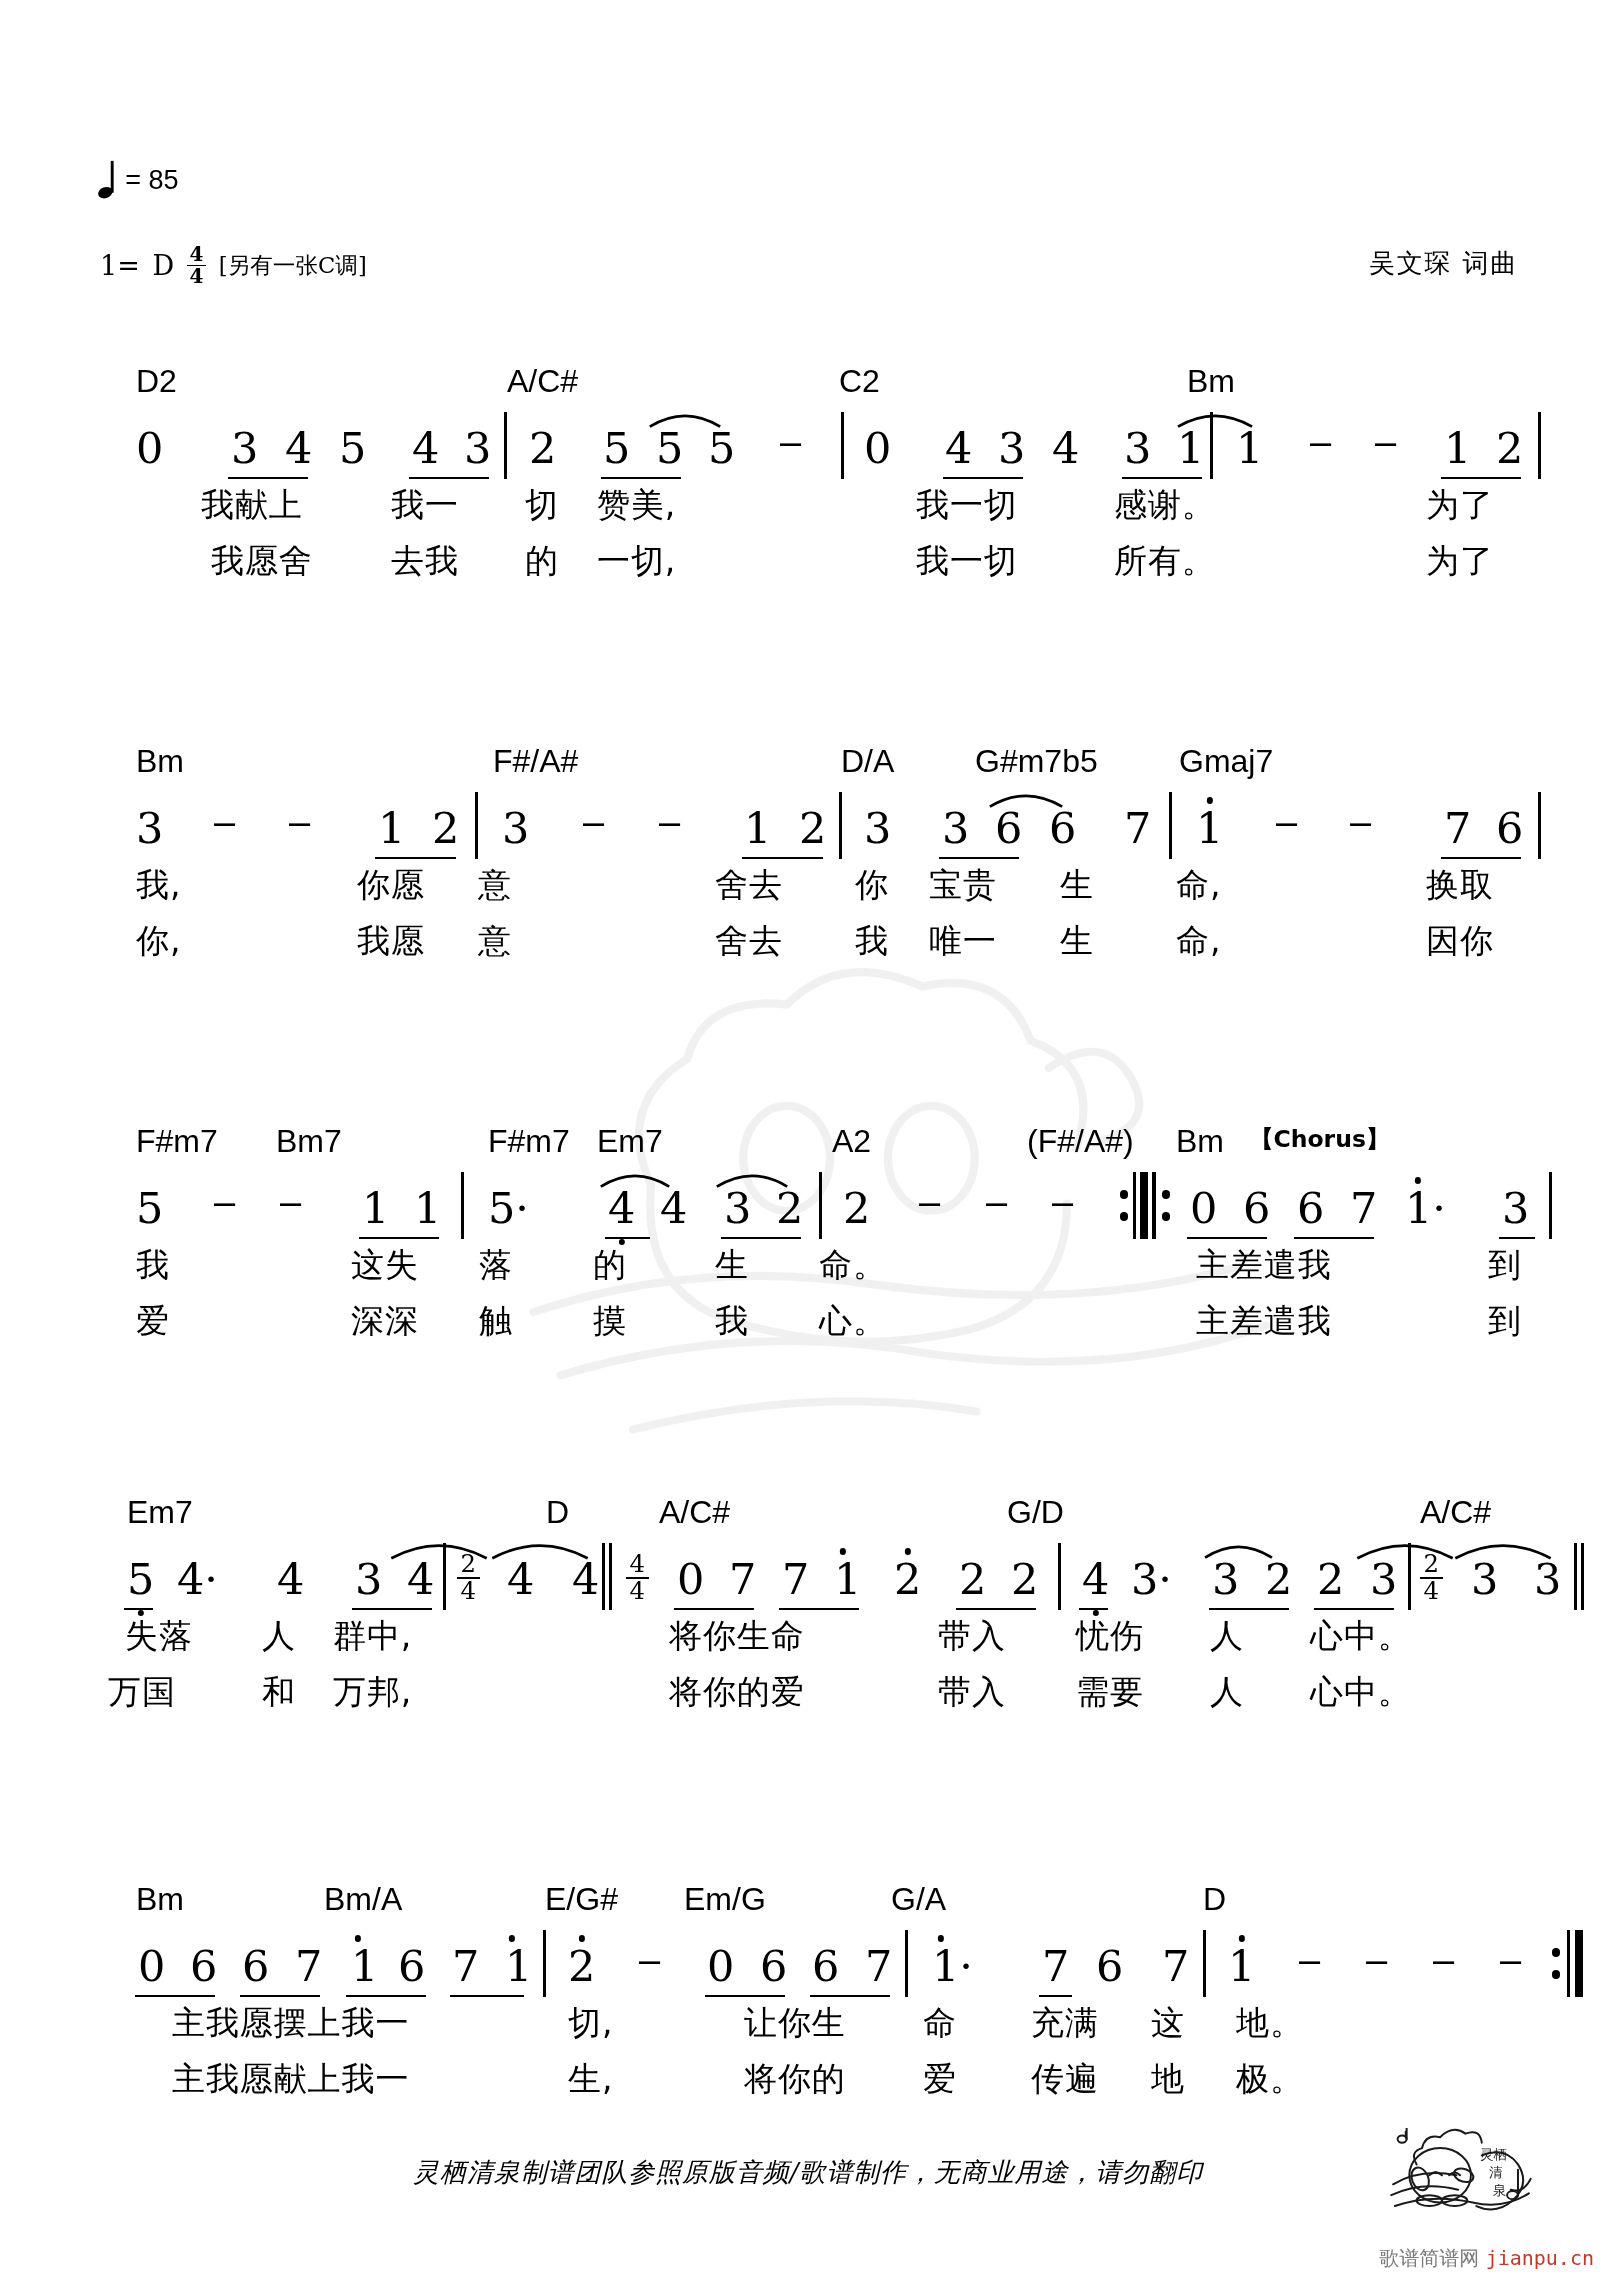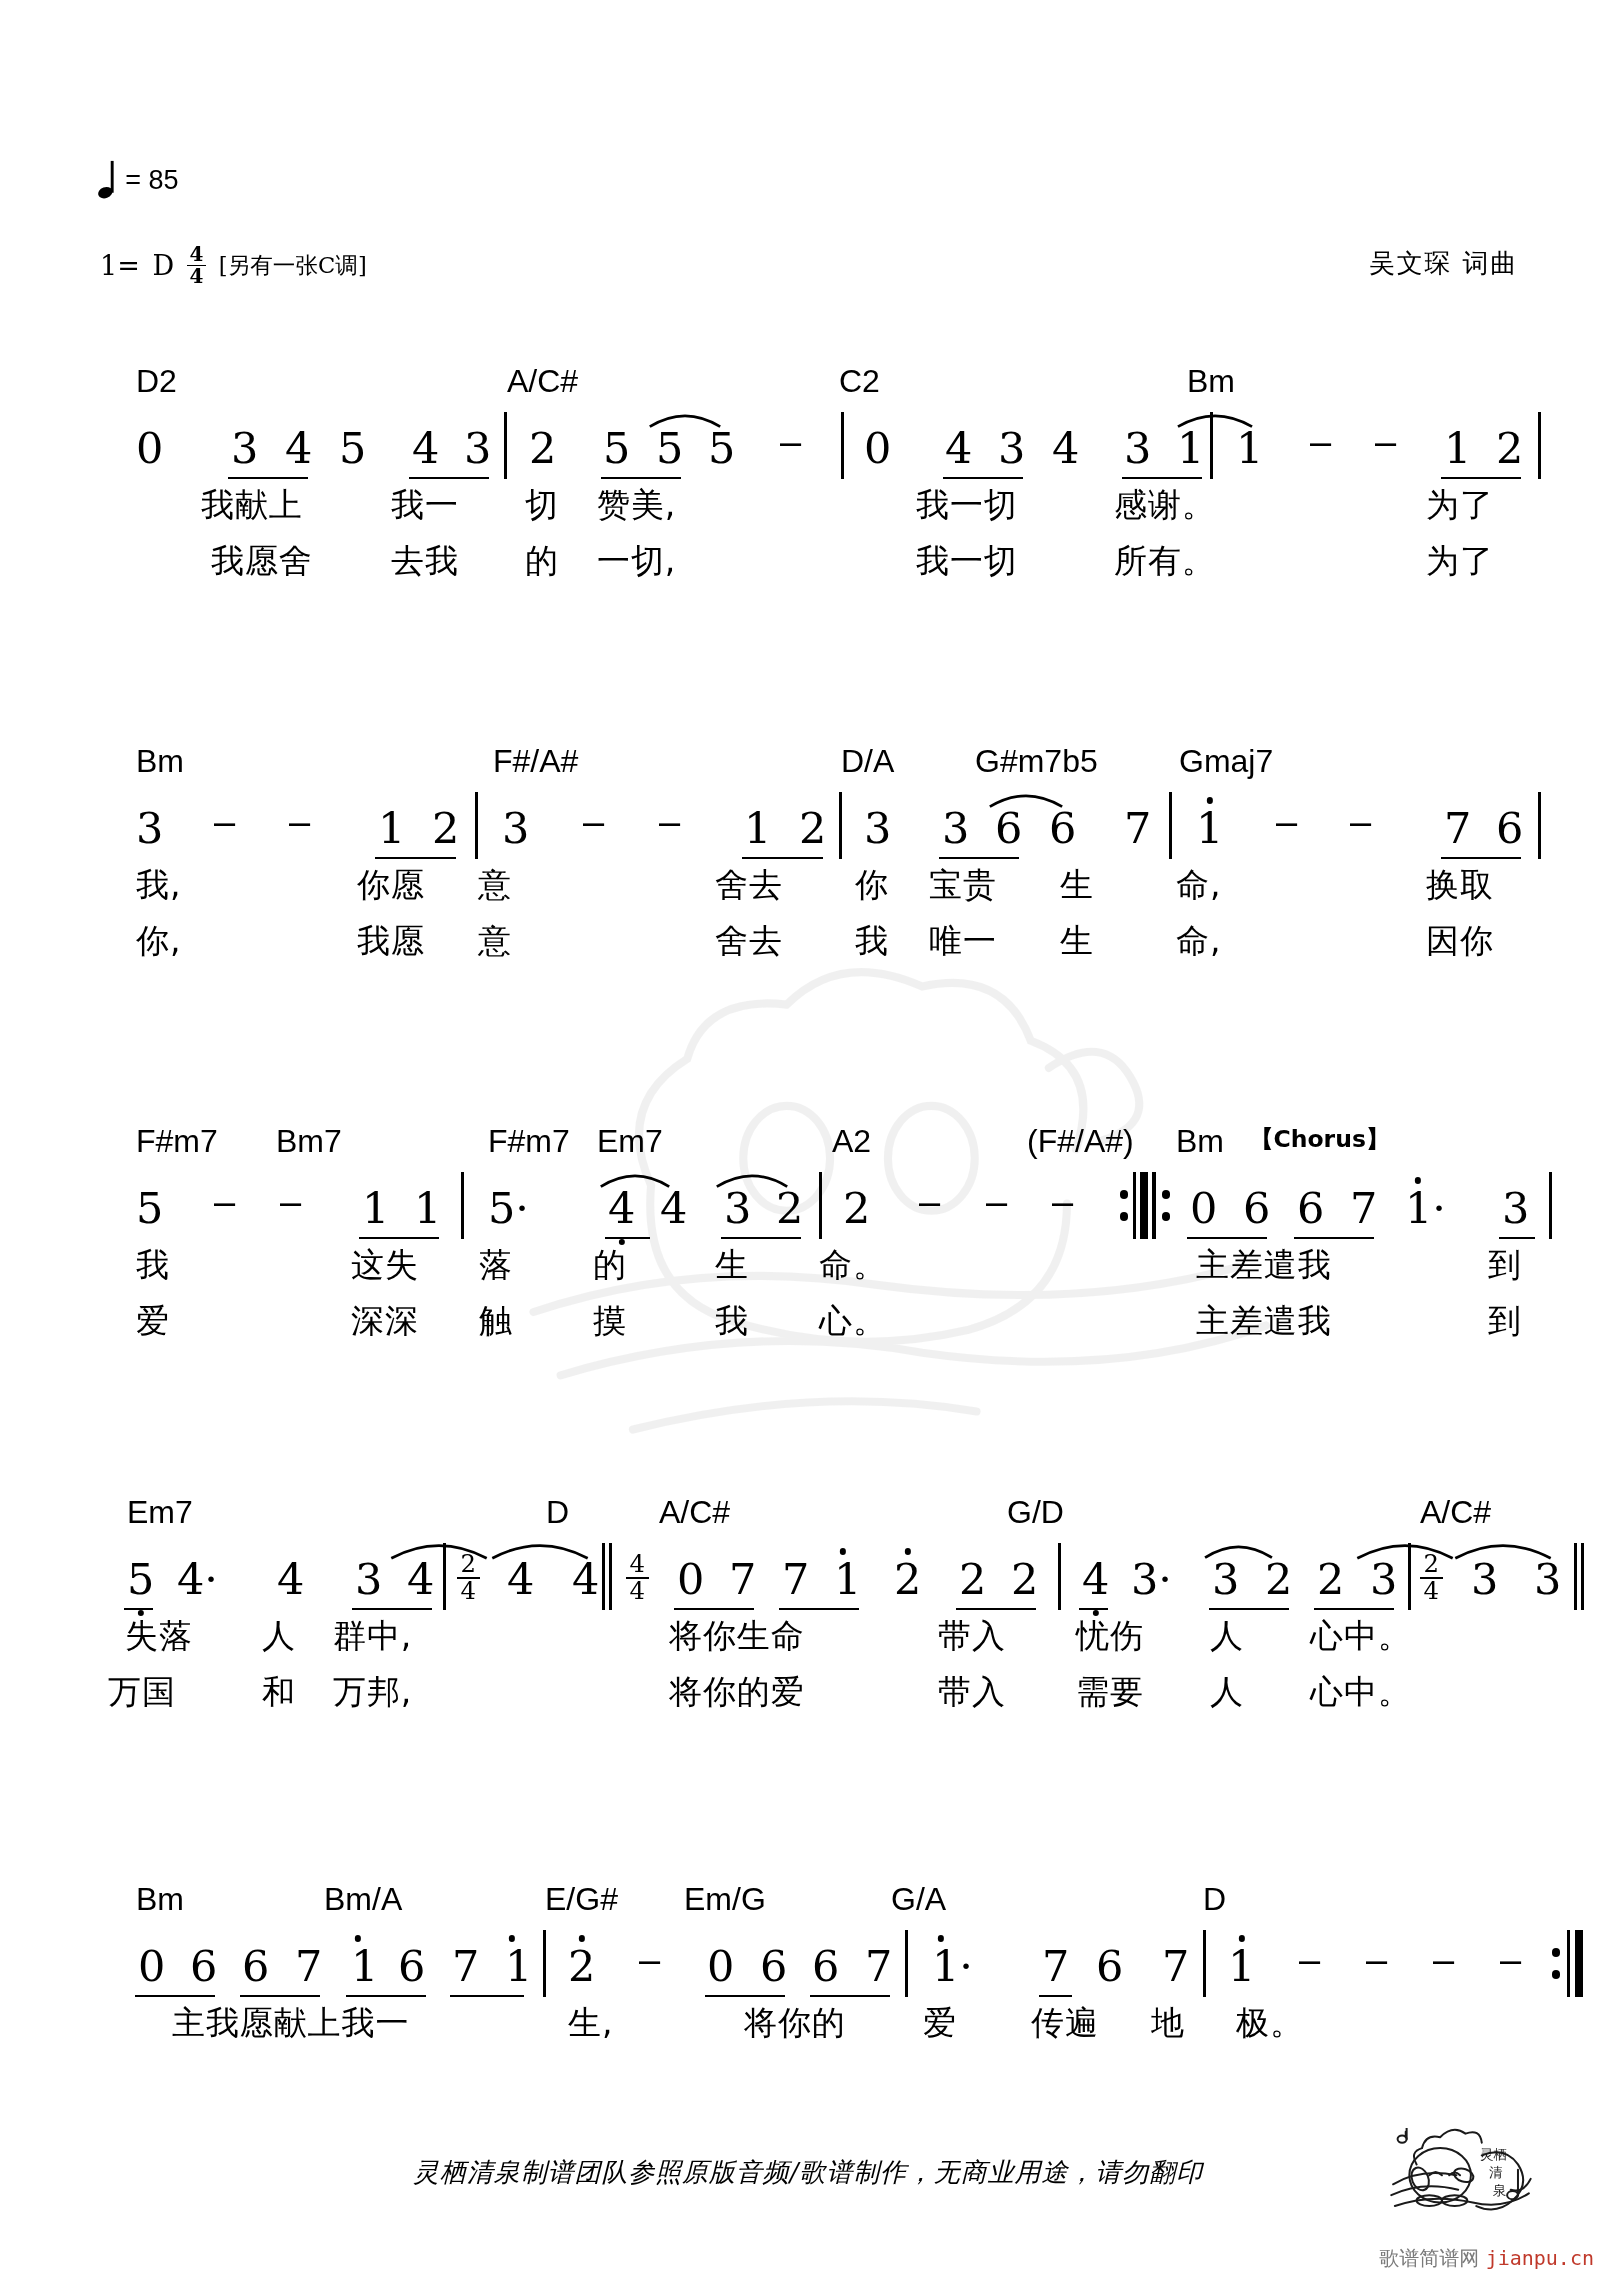--- a/index.html
+++ b/index.html
@@ -590,20 +590,29 @@
       <span class="note dash" style="left:1299px;">–</span>
       <span class="note dash" style="left:1366px;">–</span>
       <span class="note dash" style="left:1433px;">–</span>
       <span class="note dash" style="left:1500px;">–</span>
       <div class="repeat" style="left:1552px;width:38px;">
         <b style="left:0px;top:18px;"></b>
           <b style="left:0px;top:40px;"></b>
         <i style="left:14.5px;width:3.6px;"></i>
         <i style="left:22.6px;width:8.1px;"></i>
       </div>
+    </div>
+    <div class="lyricrow">
+      <span class="lyric" style="left:172px;">主我愿摆上我一</span>
+      <span class="lyric" style="left:568px;">切,</span>
+      <span class="lyric" style="left:744px;">让你生</span>
+      <span class="lyric" style="left:923px;">命</span>
+      <span class="lyric" style="left:1031px;">充满</span>
+      <span class="lyric" style="left:1151px;">这</span>
+      <span class="lyric" style="left:1236px;">地。</span>
     </div>
     <div class="lyricrow">
       <span class="lyric" style="left:172px;">主我愿献上我一</span>
       <span class="lyric" style="left:568px;">生,</span>
       <span class="lyric" style="left:744px;">将你的</span>
       <span class="lyric" style="left:923px;">爱</span>
       <span class="lyric" style="left:1031px;">传遍</span>
       <span class="lyric" style="left:1151px;">地</span>
       <span class="lyric" style="left:1236px;">极。</span>
     </div>

